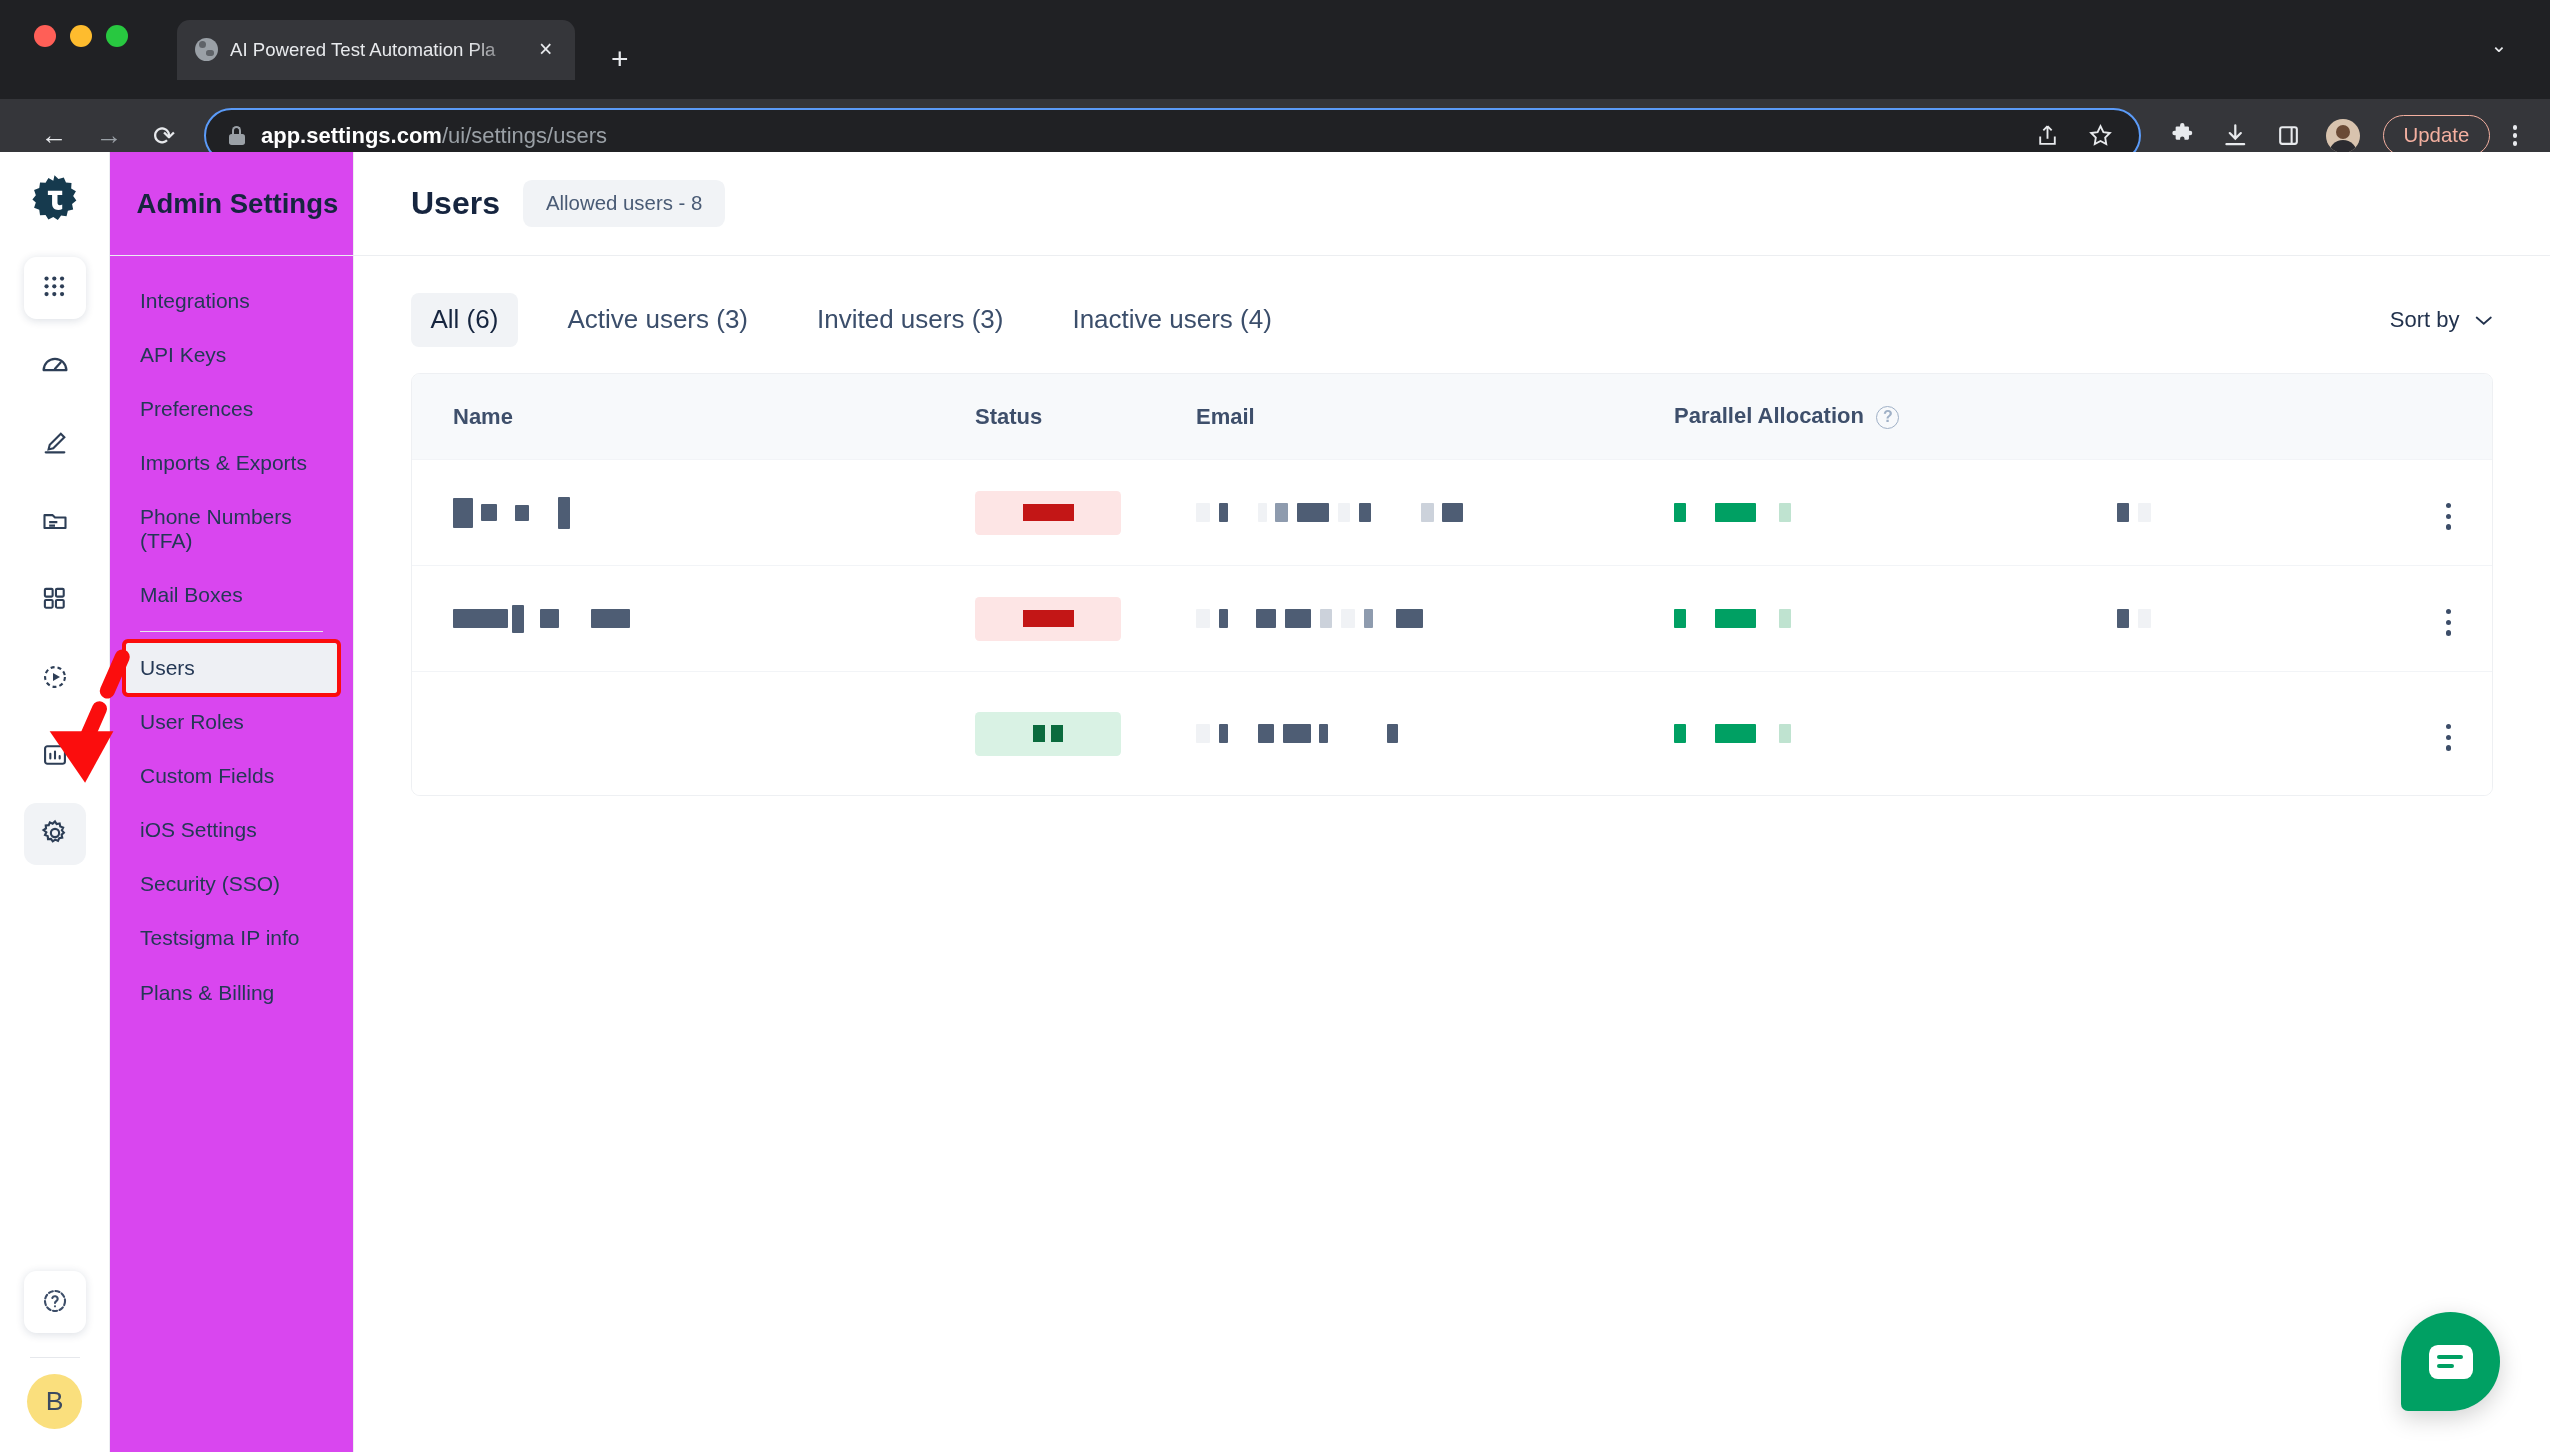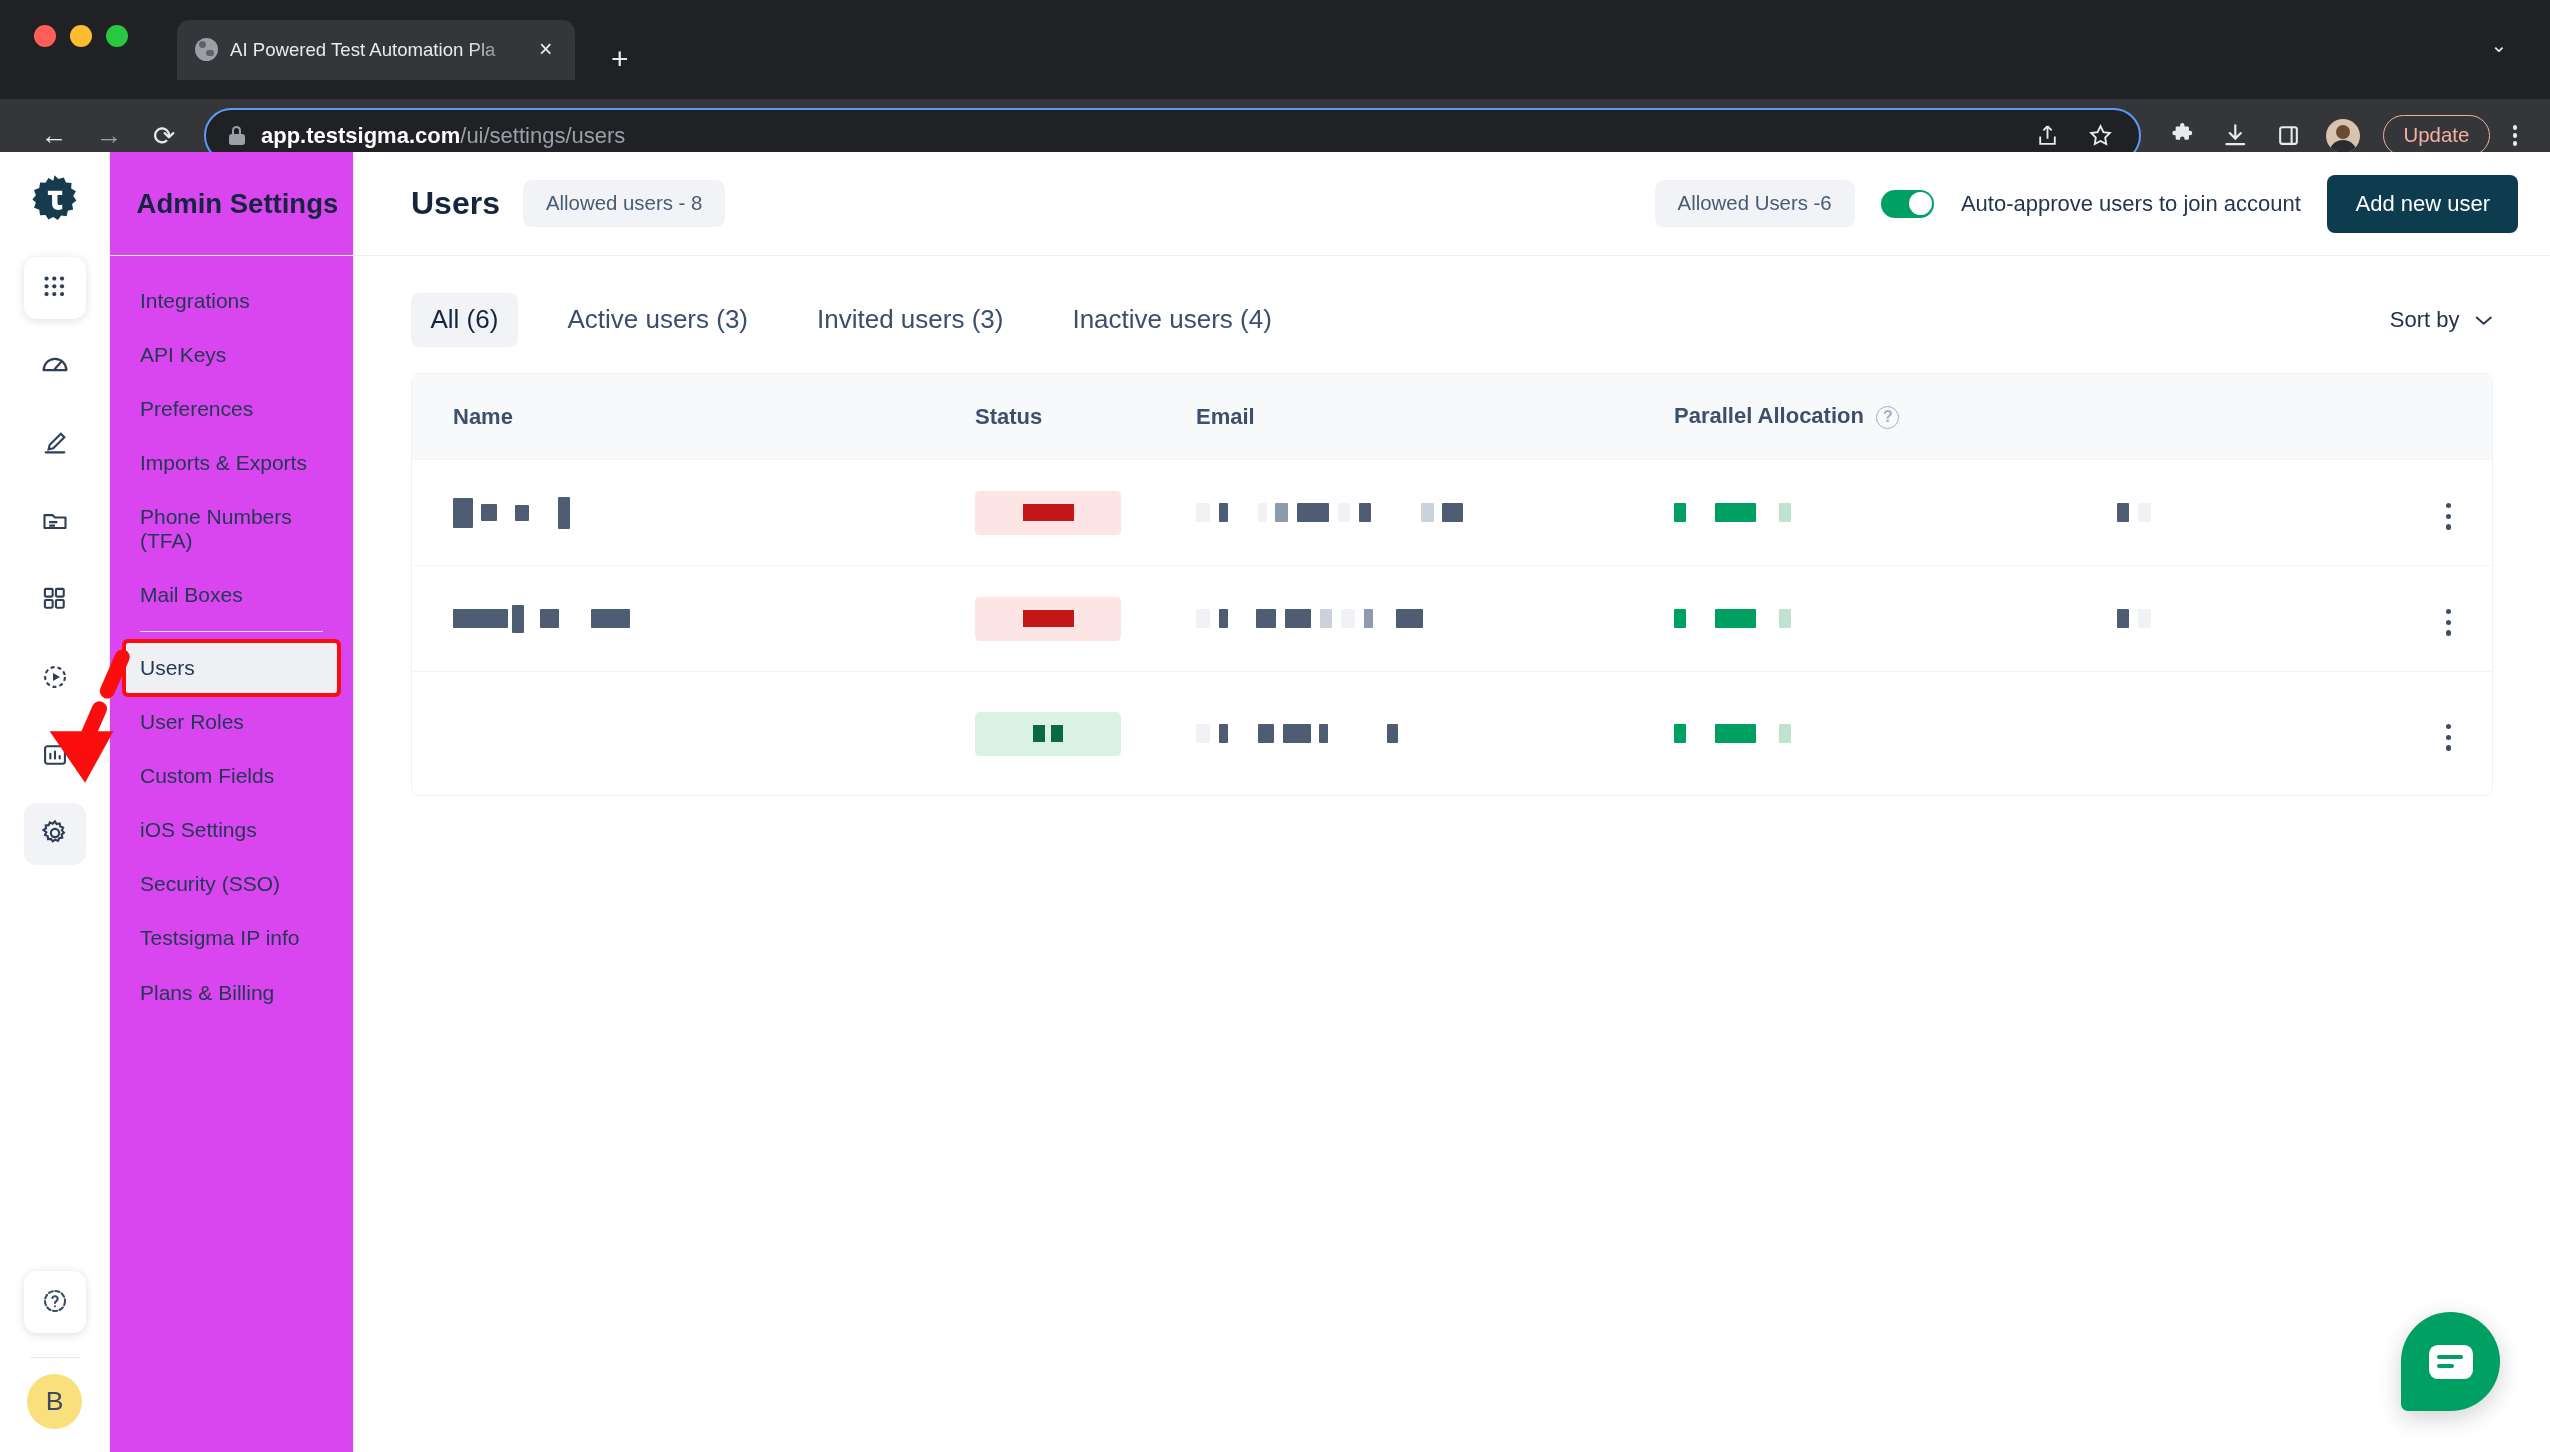--- a/index.html
+++ b/index.html
@@ -234,21 +234,21 @@
     <div class="navbtn">←</div>
     <div class="navbtn dim">→</div>
     <div class="navbtn">⟳</div>
 
     <div class="omnibox">
       <span class="lock">
         <span class="shackle"></span>
           <span class="body"></span>
       </span>
       <span class="url">
-        <span class="host">app.testsigma.com</span><span class="path">/ui/settings/users</span>
+        <span class="host">app.settings.com</span><span class="path">/ui/settings/users</span>
       </span>
       <span class="omni-actions">
         <span class="tbicon">
           <svg width="25" height="25" viewBox="0 0 24 24" fill="none" stroke="#e8eaed" stroke-width="1.8">
             <path d="M12 3v12M12 3l-4 4M12 3l4 4M5 13v7h14v-7"></path>
             </svg>
         </span>
         <span class="tbicon">
           <svg width="25" height="25" viewBox="0 0 24 24" fill="none" stroke="#e8eaed" stroke-width="1.8">
             <path d="M12 3l2.8 5.7 6.2.9-4.5 4.4 1 6.2L12 17.3 6.5 20.2l1-6.2L3 9.6l6.2-.9z"></path>
@@ -439,26 +439,20 @@
           </div>
       </div>
     </div>
 
     <div class="main">
 
       <div class="page-head">
         <span class="page-title">Users</span>
         <span class="pill">Allowed users - 8</span>
 
-        <div class="head-right">
-          <span class="pill">Allowed Users -6</span>
-          <span class="toggle"></span>
-          <span class="toggle-label">Auto-approve users to join account</span>
-          <span class="btn-primary">Add new user</span>
-        </div>
       </div>
 
       <div class="content">
 
         <div class="tabs-row">
           <span class="tabbtn active">All (6)</span>
           <span class="tabbtn">Active users (3)</span>
           <span class="tabbtn">Invited users (3)</span>
           <span class="tabbtn">Inactive users (4)</span>
           <span class="sortby">

